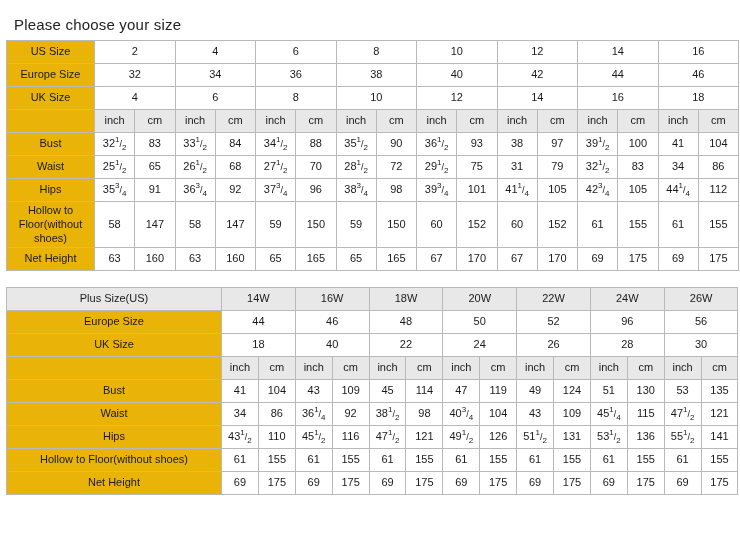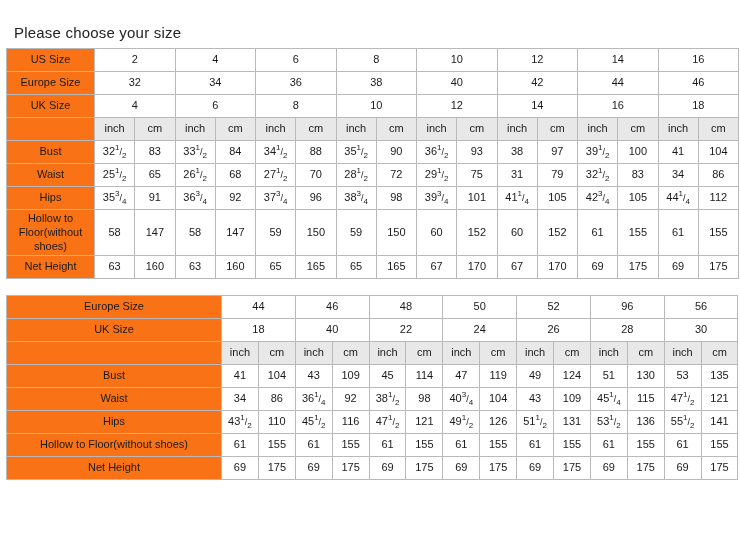--- a/index.html
+++ b/index.html
@@ -13,21 +13,21 @@
     font-family: "Liberation Sans", sans-serif;
     font-size: 11px;
     color: #1a1a1a;
     overflow: hidden;
   }
   .page {
     position: relative;
     width: 740px;
     height: 412px;
     box-sizing: border-box;
-    padding: 16px 4px;
+    padding: 8px 4px;
   }
   .title {
     font-size: 15px;
     color: #222;
     padding: 8px 8px 7px 10px;
     letter-spacing: 0.2px;
   }
   table {
     border-collapse: collapse;
     width: 732px;
@@ -43,21 +43,21 @@
     height: 18px;
     line-height: 1.25;
     color: #1a1a1a;
     background: #ffffff;
     overflow: hidden;
   }
   td.hdr {
     background: #e8e8e8;
   }
   td.label {
-    background: #f97316;
+    background: #eab308;
     font-size: 11px;
   }
   td.tall {
     height: 40px;
   }
   .frac {
     font-size: 11px;
     white-space: nowrap;
     margin-top: 44px;
   }
@@ -238,20 +238,30 @@
 
   <div class="spacer"></div>
 
   <table>
     <colgroup>
       <col style="width:215px">
       <col span="14" style="width:36.9px">
     </colgroup>
     <tbody id="t2body">
         <tr>
+          <td class="hdr">Plus Size(US)</td>
+          <td class="hdr" colspan="2">14W</td>
+          <td class="hdr" colspan="2">16W</td>
+          <td class="hdr" colspan="2">18W</td>
+          <td class="hdr" colspan="2">20W</td>
+          <td class="hdr" colspan="2">22W</td>
+          <td class="hdr" colspan="2">24W</td>
+          <td class="hdr" colspan="2">26W</td>
+        </tr>
+        <tr>
           <td class="label">Europe Size</td>
           <td colspan="2">44</td>
           <td colspan="2">46</td>
           <td colspan="2">48</td>
           <td colspan="2">50</td>
           <td colspan="2">52</td>
           <td colspan="2">96</td>
           <td colspan="2">56</td>
         </tr>
         <tr>

